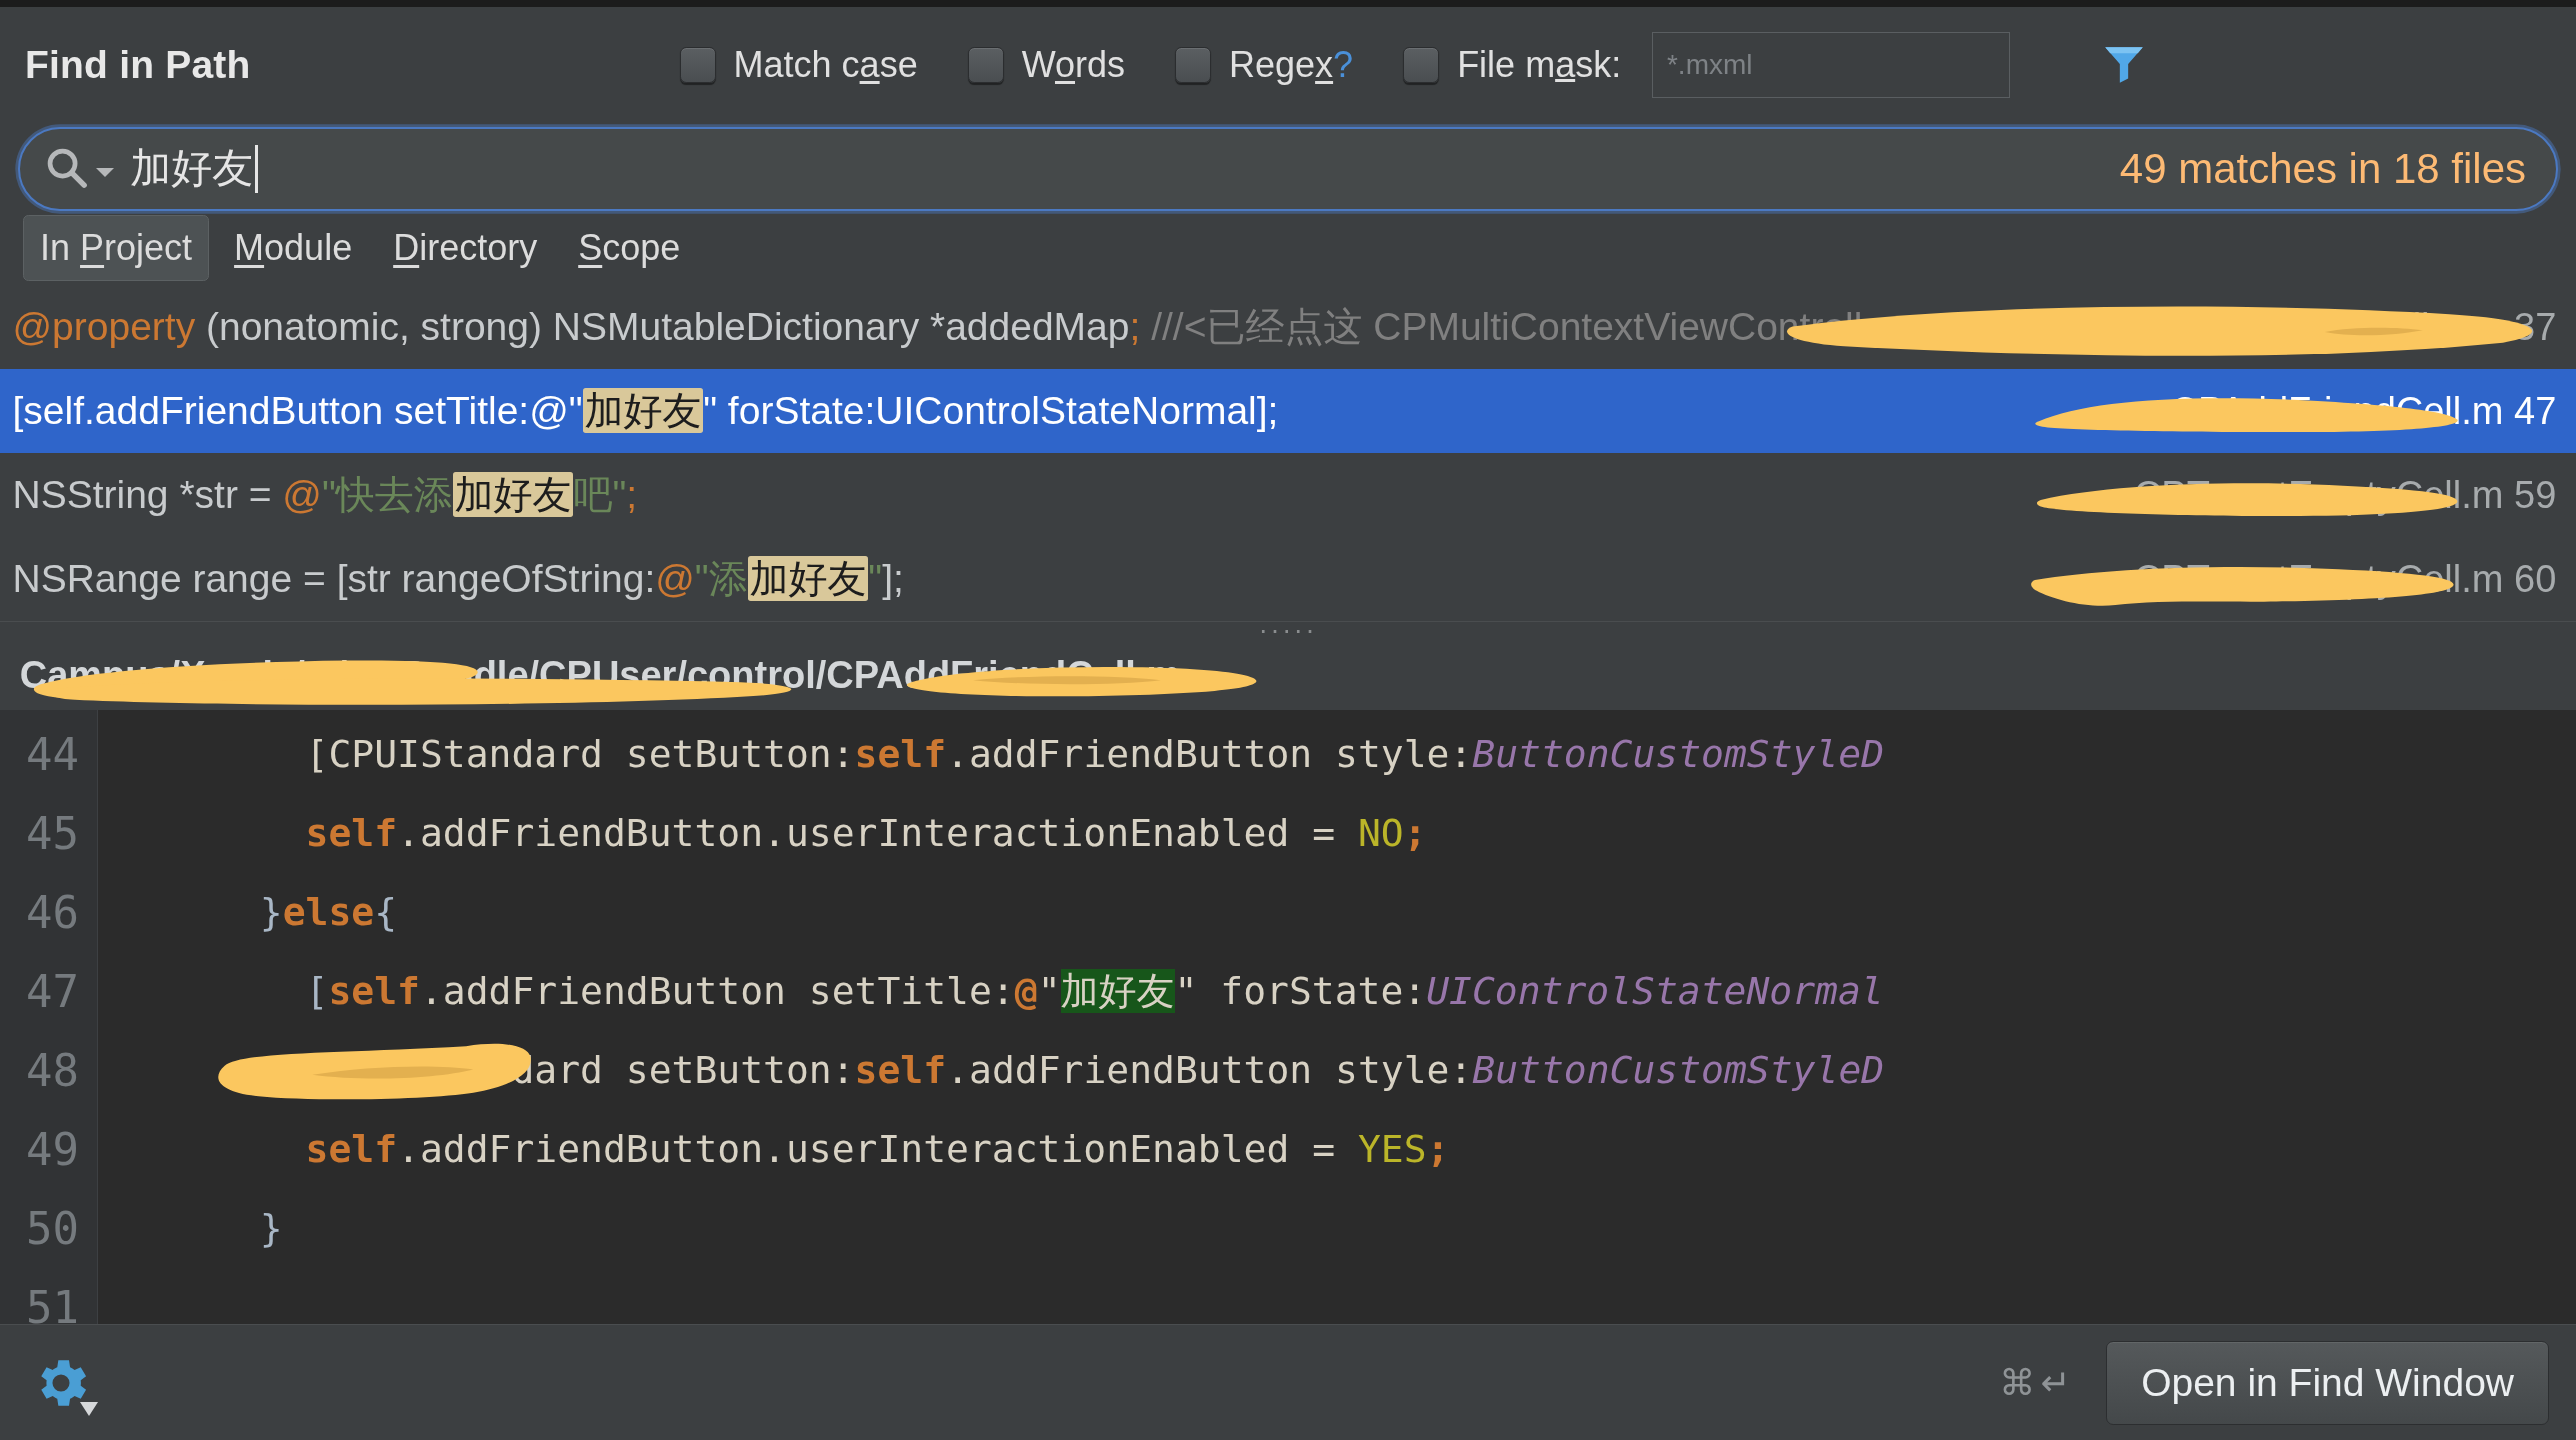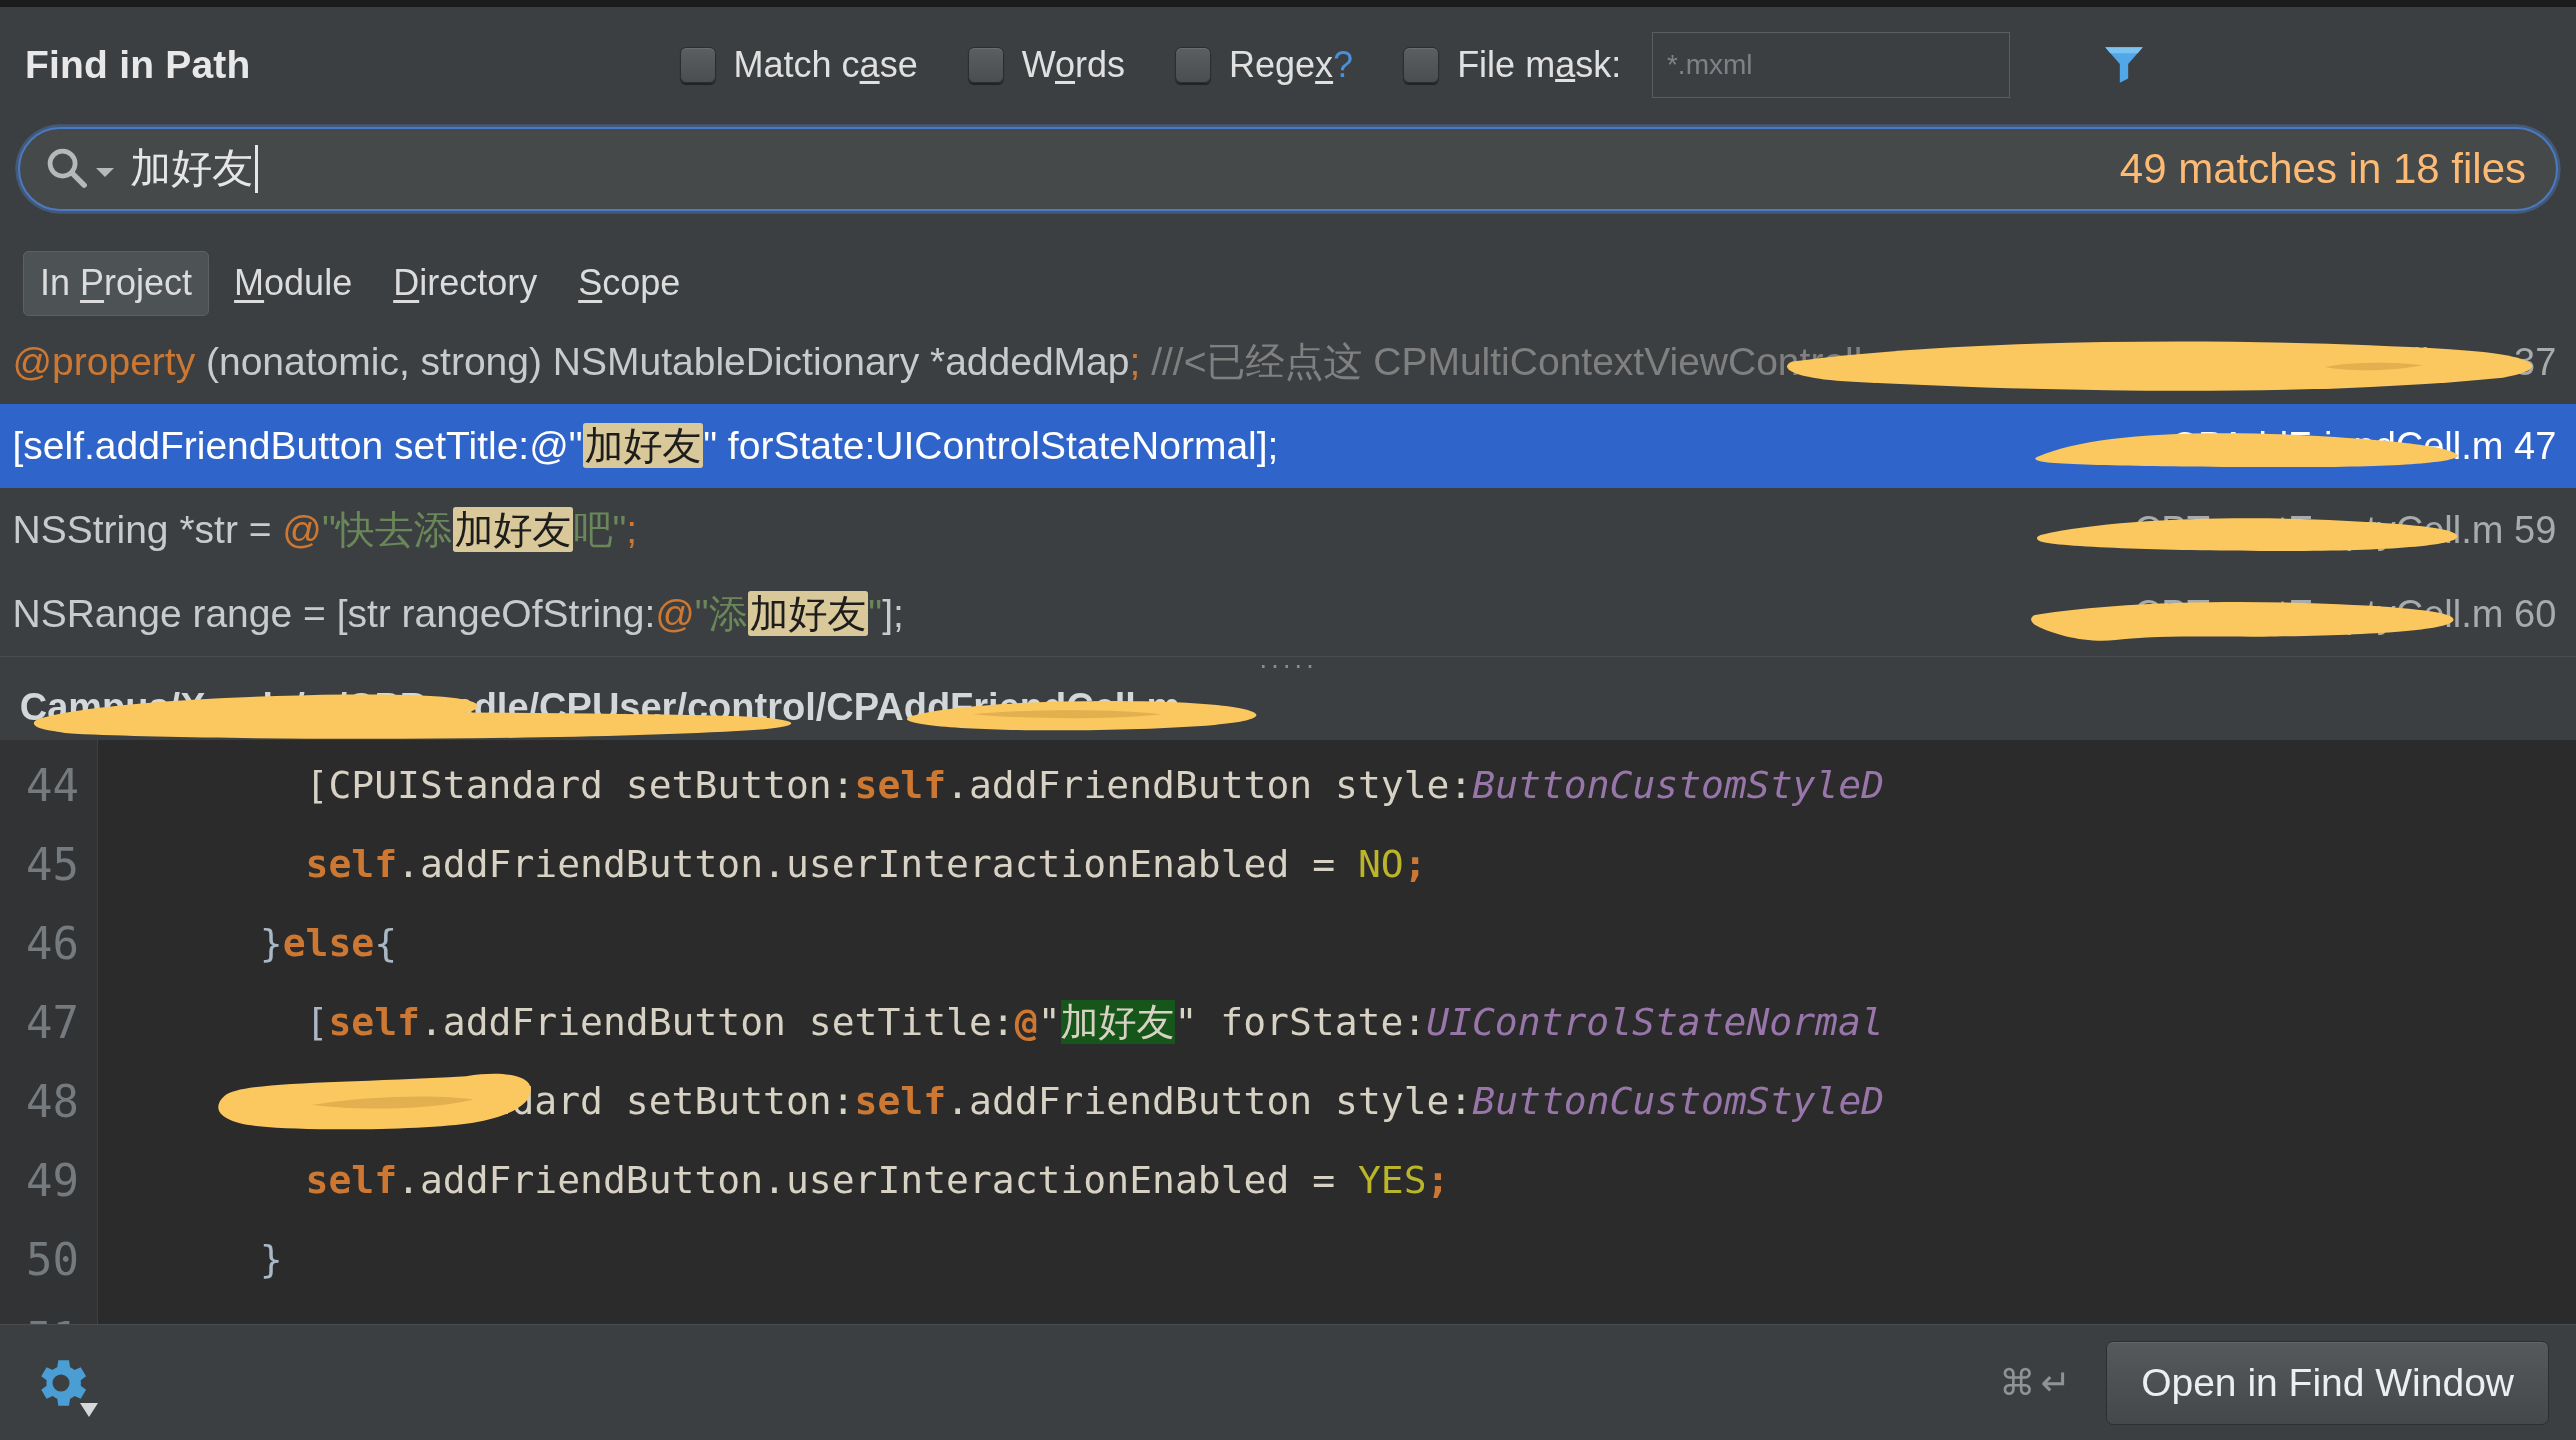--- a/index.html
+++ b/index.html
@@ -71,21 +71,21 @@
     font-size: 41px; color: #e6e6e6; margin-left: 16px;
     display: flex; align-items: center;
   }
   .tcaret {
     display: inline-block; width: 2.7px; height: 48px;
     background: #e6e6e6; margin-left: 1.8px;
   }
   .matchinfo { margin-left: auto; font-size: 42px; color: #fdba74; }
 
   
-  .scoperow { display: flex; align-items: center; height: 77px; padding: 4px 23px; gap: 9px; margin-top: 36px; }
+  .scoperow { display: flex; align-items: center; height: 77px; padding: 4px 23px; gap: 9px; }
   .scope-tab {
     font-size: 36px; color: #dcdcdc; padding: 10.7px 16px; border-radius: 5.4px;
     white-space: nowrap;
   }
   .scope-tab u { text-decoration: underline; text-underline-offset: 4.5px; }
   .scope-tab.active {
     background: #4d5254; border: 0.9px solid #5c6163;
   }
 
   

